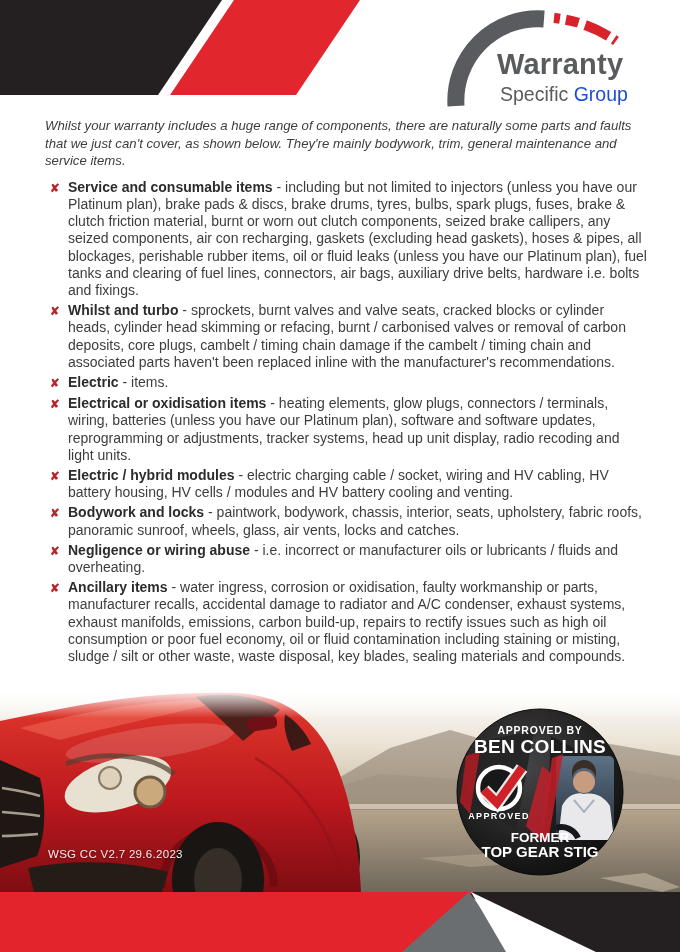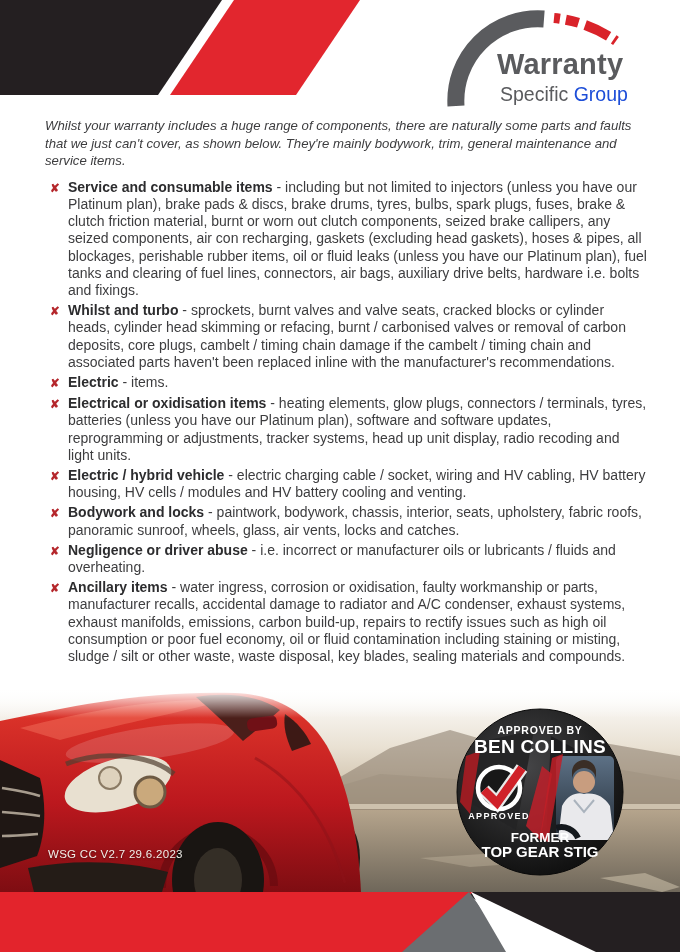--- a/index.html
+++ b/index.html
@@ -61,33 +61,33 @@
       <li>
         <span class="x">✘</span>
         <p class="itext"><b>Whilst and turbo</b><span> - sprockets, burnt valves and valve seats, cracked blocks or cylinder heads, cylinder head skimming or refacing, burnt / carbonised valves or removal of carbon deposits, core plugs, cambelt / timing chain damage if the cambelt / timing chain and associated parts haven't been replaced inline with the manufacturer's recommendations.</span></p>
       </li>
       <li>
         <span class="x">✘</span>
         <p class="itext"><b>Electric</b><span> - items.</span></p>
       </li>
       <li>
         <span class="x">✘</span>
-        <p class="itext"><b>Electrical or oxidisation items</b><span> - heating elements, glow plugs, connectors / terminals, tyres, batteries (unless you have our Platinum plan), software and software updates, reprogramming or adjustments, tracker systems, head up unit display, radio recoding and light units.</span></p>
-      </li>
-      <li>
-        <span class="x">✘</span>
-        <p class="itext"><b>Electric / hybrid vehicle</b><span> - electric charging cable / socket, wiring and HV cabling, HV battery housing, HV cells / modules and HV battery cooling and venting.</span></p>
+        <p class="itext"><b>Electrical or oxidisation items</b><span> - heating elements, glow plugs, connectors / terminals, wiring, batteries (unless you have our Platinum plan), software and software updates, reprogramming or adjustments, tracker systems, head up unit display, radio recoding and light units.</span></p>
+      </li>
+      <li>
+        <span class="x">✘</span>
+        <p class="itext"><b>Electric / hybrid modules</b><span> - electric charging cable / socket, wiring and HV cabling, HV battery housing, HV cells / modules and HV battery cooling and venting.</span></p>
       </li>
       <li>
         <span class="x">✘</span>
         <p class="itext"><b>Bodywork and locks</b><span> - paintwork, bodywork, chassis, interior, seats, upholstery, fabric roofs, panoramic sunroof, wheels, glass, air vents, locks and catches.</span></p>
       </li>
       <li>
         <span class="x">✘</span>
-        <p class="itext"><b>Negligence or driver abuse</b><span> - i.e. incorrect or manufacturer oils or lubricants / fluids and overheating.</span></p>
+        <p class="itext"><b>Negligence or wiring abuse</b><span> - i.e. incorrect or manufacturer oils or lubricants / fluids and overheating.</span></p>
       </li>
       <li>
         <span class="x">✘</span>
         <p class="itext"><b>Ancillary items</b><span> - water ingress, corrosion or oxidisation, faulty workmanship or parts, manufacturer recalls, accidental damage to radiator and A/C condenser, exhaust systems, exhaust manifolds, emissions, carbon build-up, repairs to rectify issues such as high oil consumption or poor fuel economy, oil or fluid contamination including staining or misting, sludge / silt or other waste, waste disposal, key blades, sealing materials and compounds.</span></p>
       </li>
     </ul>
   </div>
 
   <div class="abs photo">
     <svg width="680" height="204" viewBox="0 0 680 204">

